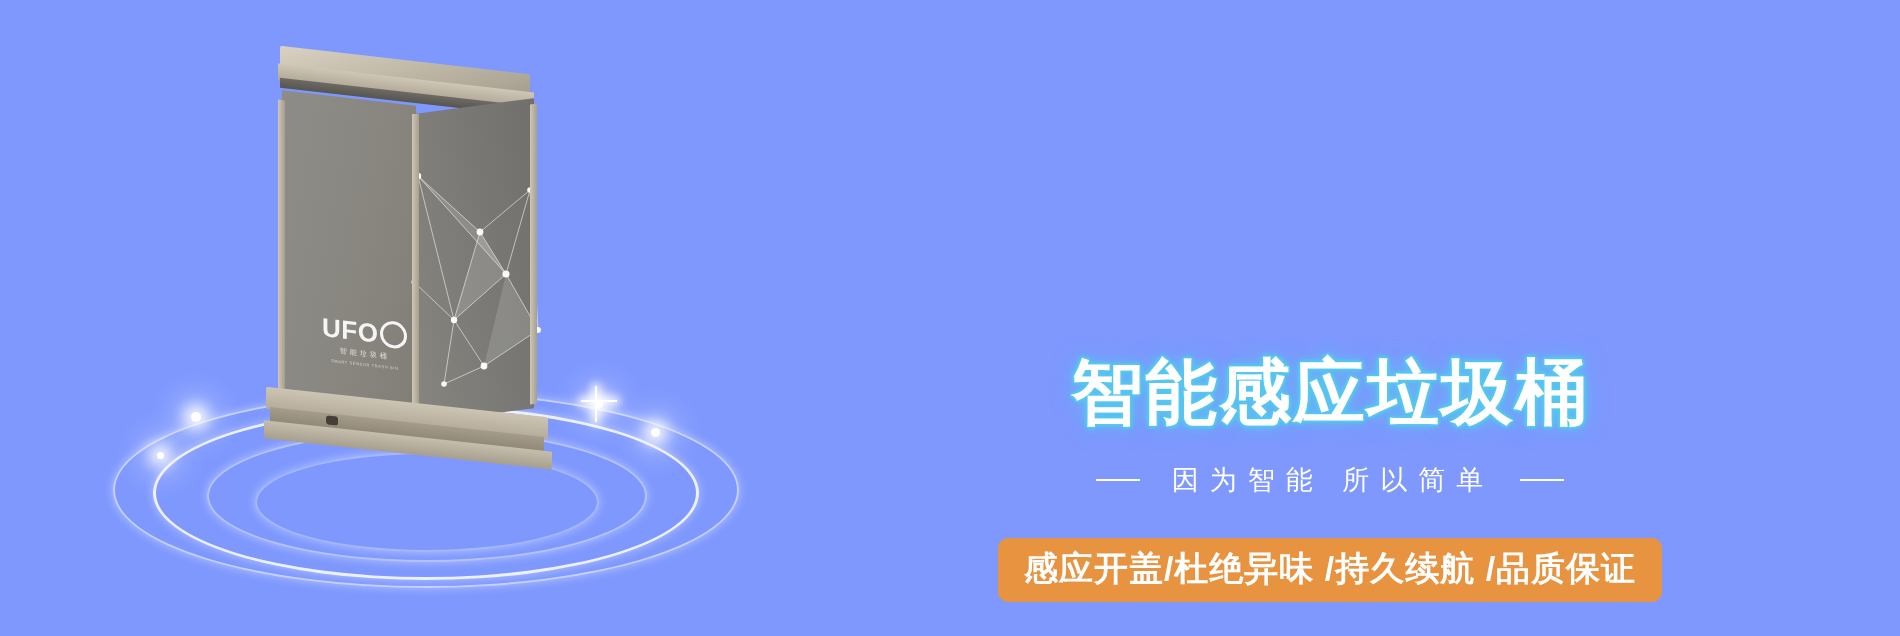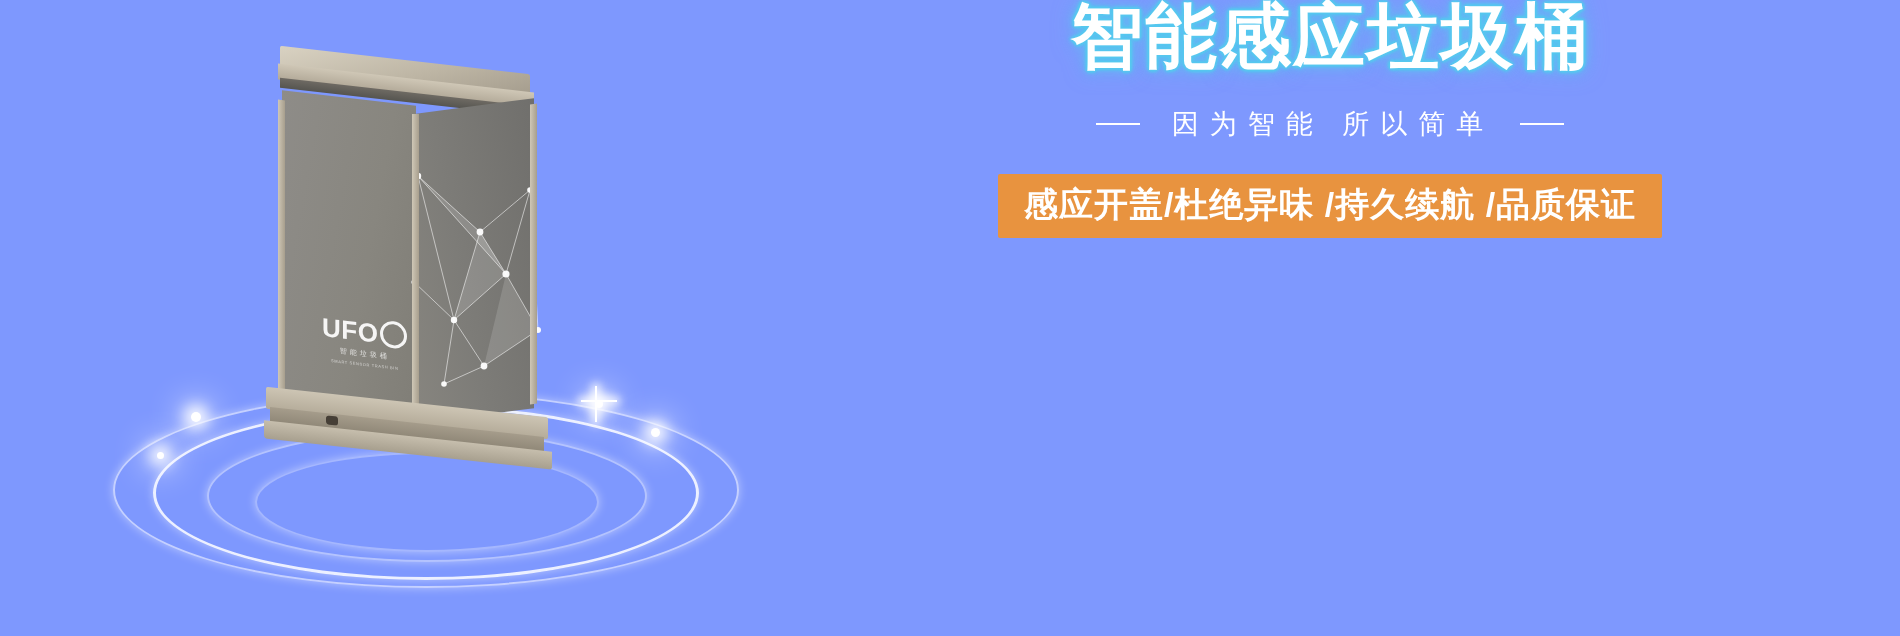--- a/index.html
+++ b/index.html
@@ -148,21 +148,21 @@
   
   .copy {
     position: absolute;
     left: 830px;
     top: 0;
     width: 1000px;
     height: 636px;
     display: flex;
     flex-direction: column;
     align-items: center;
-    justify-content: flex-start;
+    justify-content: flex-end;
   }
 
   .headline {
     font-size: 72px;
     font-weight: 700;
     color: #ffffff;
     letter-spacing: 2px;
     line-height: 1;
     white-space: nowrap;
     text-shadow:
@@ -175,39 +175,39 @@
   }
 
   .subline {
     display: flex;
     align-items: center;
     gap: 26px;
     color: #ffffff;
     font-size: 27px;
     letter-spacing: 1px;
     white-space: nowrap;
-    margin-bottom: 32px;
+    margin-bottom: 40px;
   }
   .subline .dash {
     display: inline-block;
     width: 44px;
     height: 2px;
     background: #ffffff;
   }
   .subline .phrase { letter-spacing: 11px; padding-left: 6px; }
 
   .pill {
     background: #e8933f;
     color: #ffffff;
     font-size: 34px;
     font-weight: 700;
     letter-spacing: 1px;
     white-space: nowrap;
     padding: 13px 26px 15px 26px;
-    border-radius: 2px;
+    border-radius: 10px;
     line-height: 1.05;
     margin-bottom: 34px;
   }
 
   .tagline {
     color: #ffffff;
     font-size: 25px;
     letter-spacing: 2px;
     white-space: nowrap;
   }

